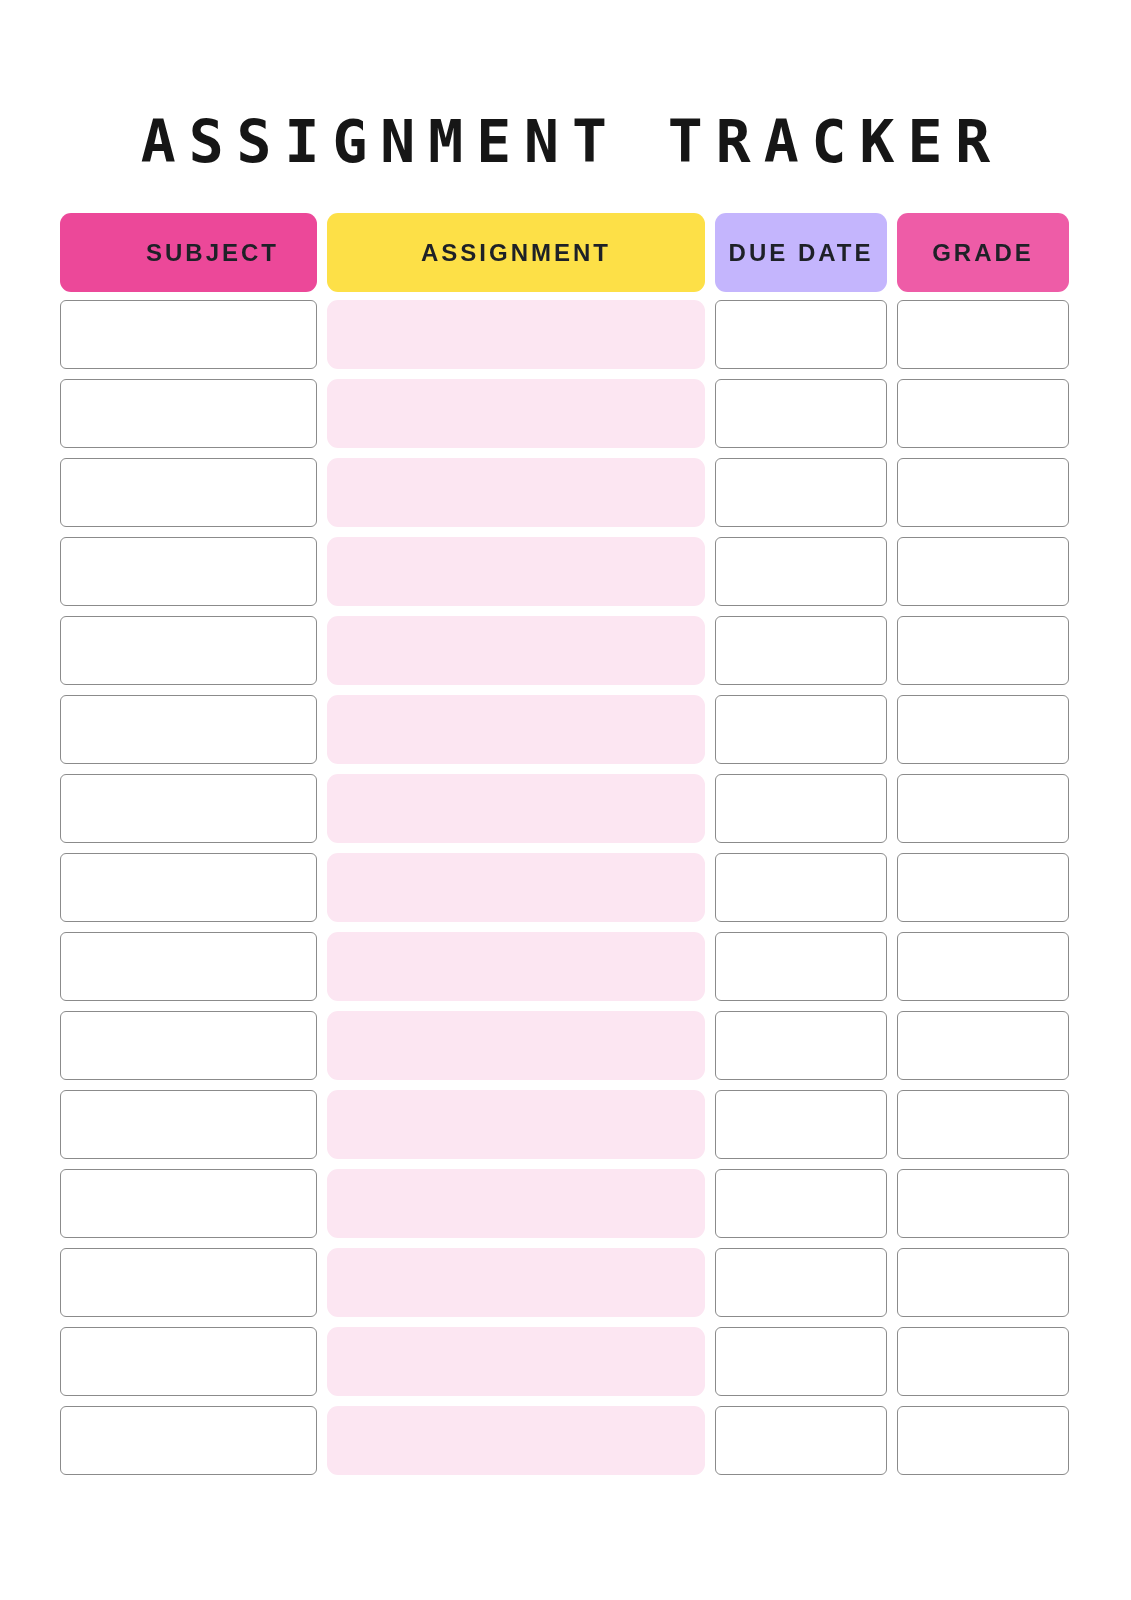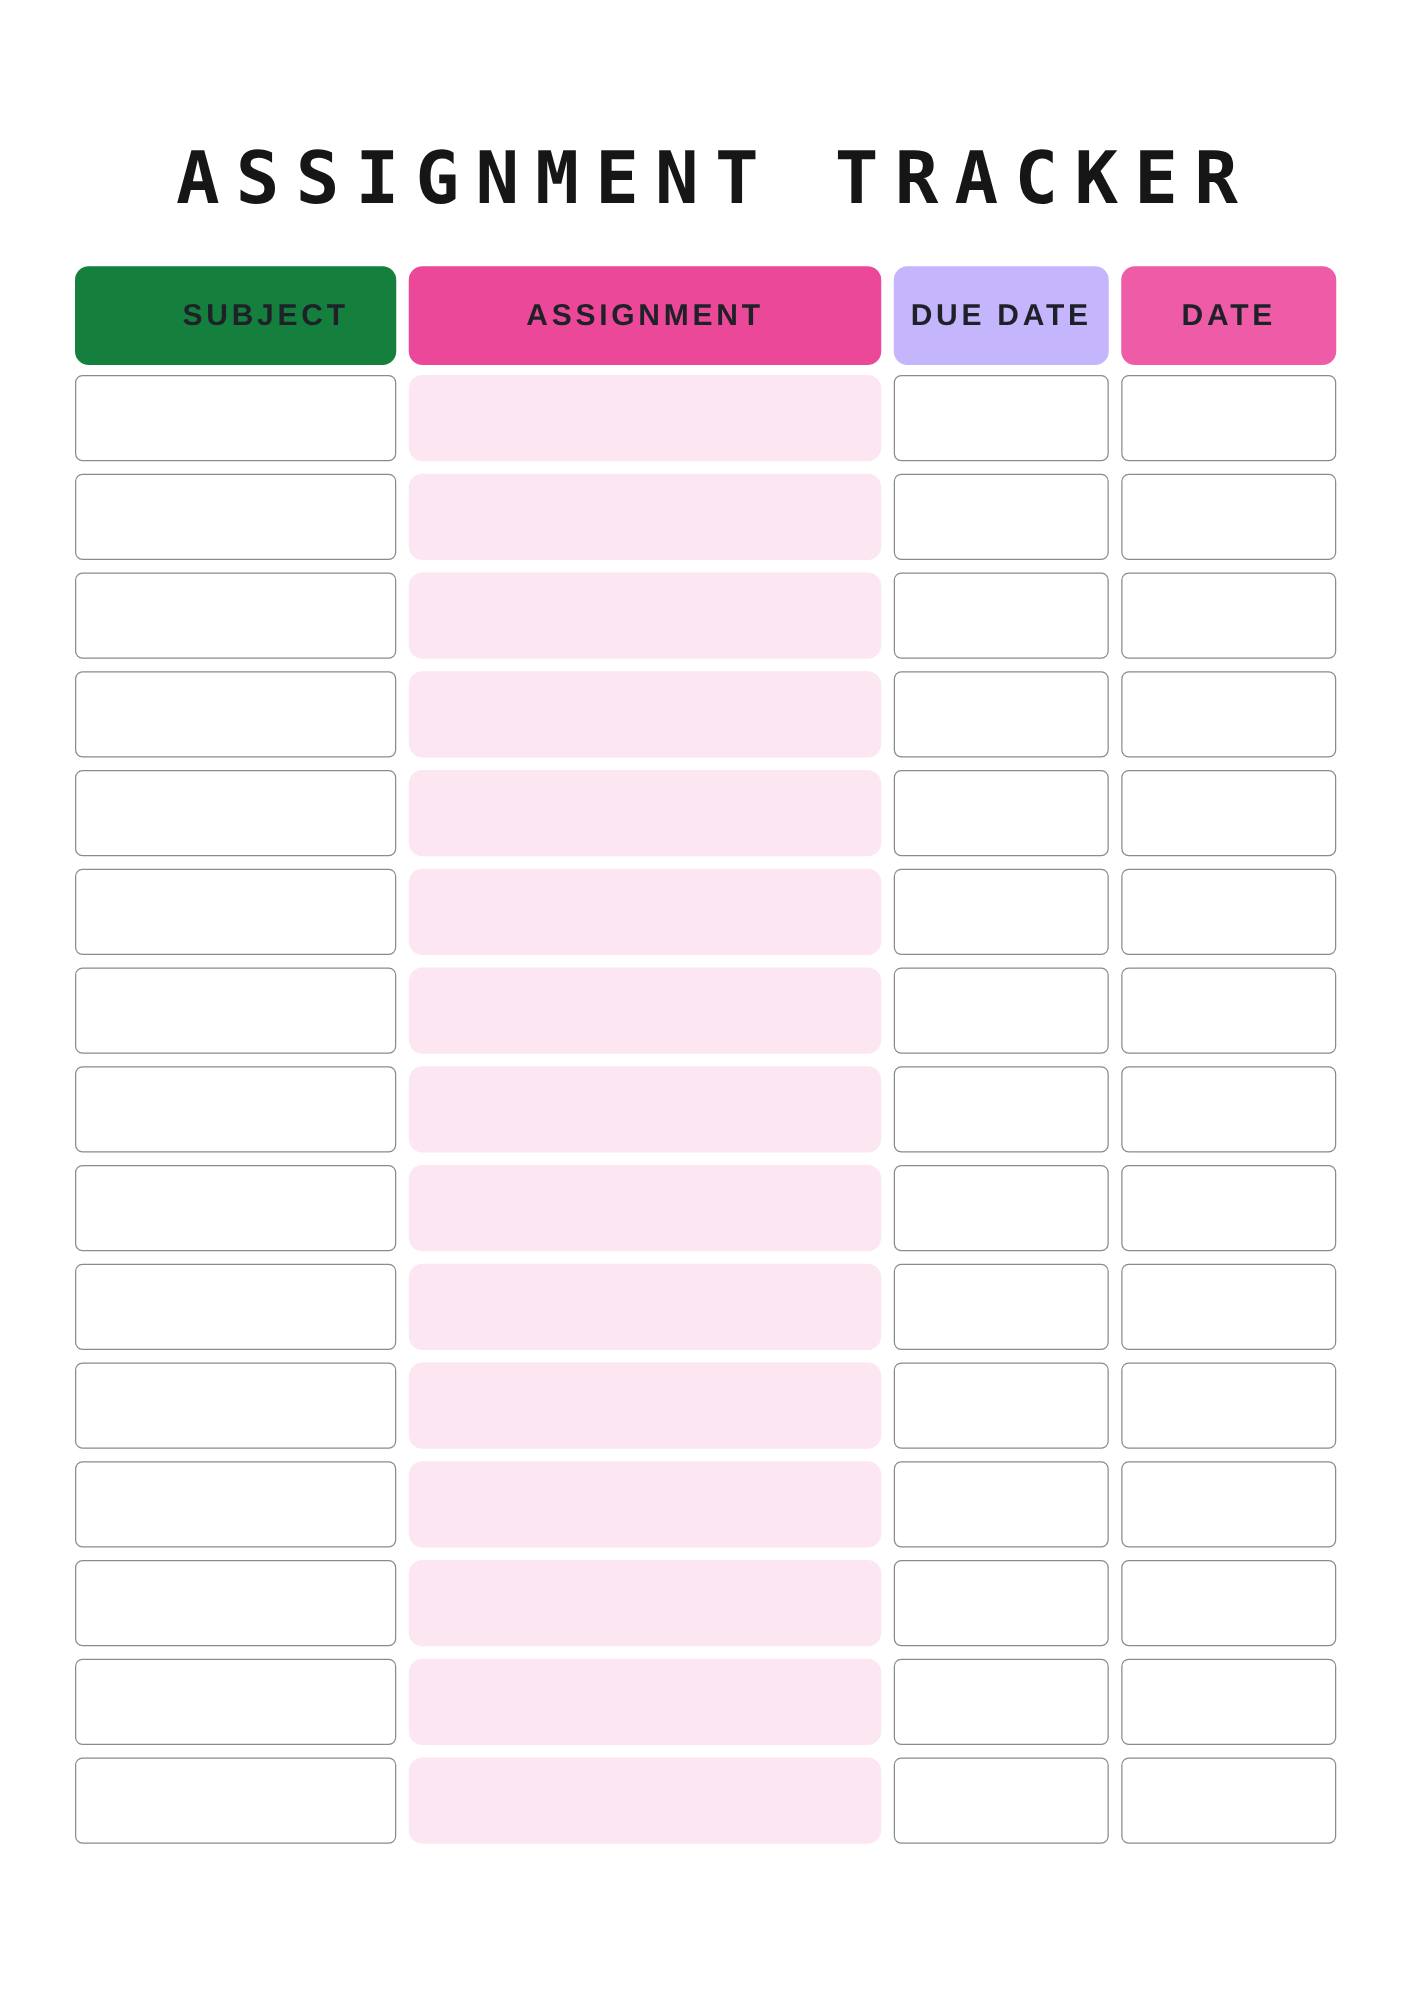--- a/index.html
+++ b/index.html
@@ -80,31 +80,31 @@
 </head>
 <body>
 
 <div class="sheet" style="background: rgb(255, 255, 255);">
 
   <div class="page-title" style="color: rgb(22, 22, 22);">ASSIGNMENT TRACKER</div>
 
   <div class="table">
 
     <div class="hdr-row">
-      <div class="hdr" style="background: #15803d; padding-left: 48px;">
+      <div class="hdr" style="background: #ec4899; padding-left: 48px;">
         <span style="color: rgb(30, 33, 39);">SUBJECT</span>
       </div>
-      <div class="hdr" style="background: #ec4899;">
+      <div class="hdr" style="background: #fde047;">
         <span style="color: rgb(30, 33, 39);">ASSIGNMENT</span>
       </div>
       <div class="hdr" style="background: #c4b5fd;">
         <span style="color: rgb(30, 33, 39);">DUE DATE</span>
       </div>
       <div class="hdr" style="background: rgb(238, 92, 167);">
-        <span style="color: rgb(30, 33, 39);">DATE</span>
+        <span style="color: rgb(30, 33, 39);">GRADE</span>
       </div>
     </div>
 
     <div id="rows">
         <div class="row">
           <div class="cell plain"></div>
           <div class="cell pink"></div>
           <div class="cell plain"></div>
           <div class="cell plain"></div>
         </div>

